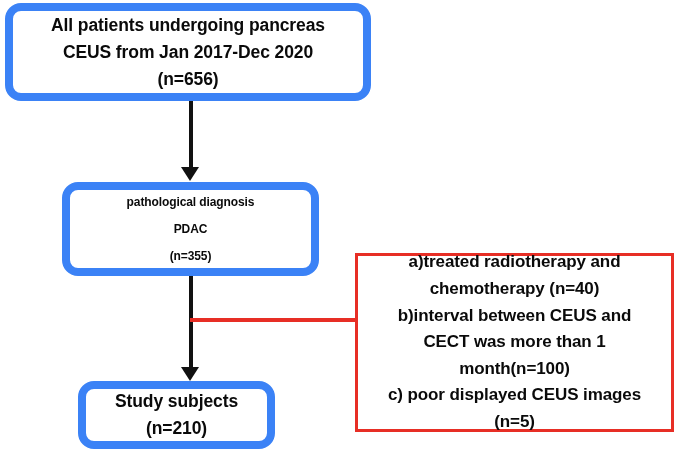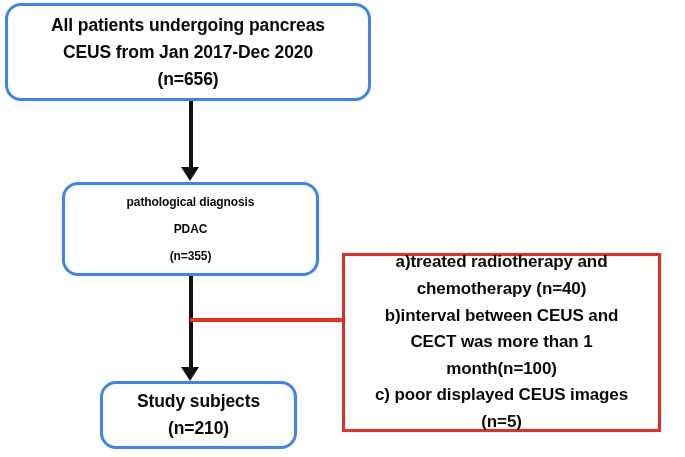--- a/index.html
+++ b/index.html
@@ -20,42 +20,42 @@
     box-sizing: border-box;
     display: flex;
     align-items: center;
     justify-content: center;
     text-align: center;
     color: #0a0a0a;
     font-weight: bold;
     background: #ffffff;
   }
   .node-black {
-    border: 3px solid #3b82f6;
+    border: 8px solid #3b82f6;
     border-radius: 16px;
   }
   .node-red {
     border: 3px solid #e72e25;
     border-radius: 0;
   }
   .node .label {
     display: block;
     width: 100%;
     line-height: 27px;
     letter-spacing: -0.1px;
     white-space: pre-line;
   }
   
   #box-cohort      { left: 5px;   top: 3px;   width: 366px; height: 98px;  }
   #box-cohort .label      { font-size: 17.5px; }
   #box-diagnosis   { left: 62px;  top: 182px; width: 257px; height: 94px;  }
   #box-diagnosis .label   { font-size: 12px; }
-  #box-study       { left: 100px;  top: 381px; width: 197px; height: 68px;  }
+  #box-study       { left: 78px;  top: 381px; width: 197px; height: 68px;  }
   #box-study .label       { font-size: 17.5px; }
-  #box-exclusions  { left: 342px; top: 253px; width: 319px; height: 179px; }
+  #box-exclusions  { left: 355px; top: 253px; width: 319px; height: 179px; }
   #box-exclusions .label  { font-size: 17px; line-height: 26.6px; }
 
   
   .connector { position: absolute; }
   .v-line {
     background: #111111;
     width: 4px;
   }
   .arrow-head {
     position: absolute;

